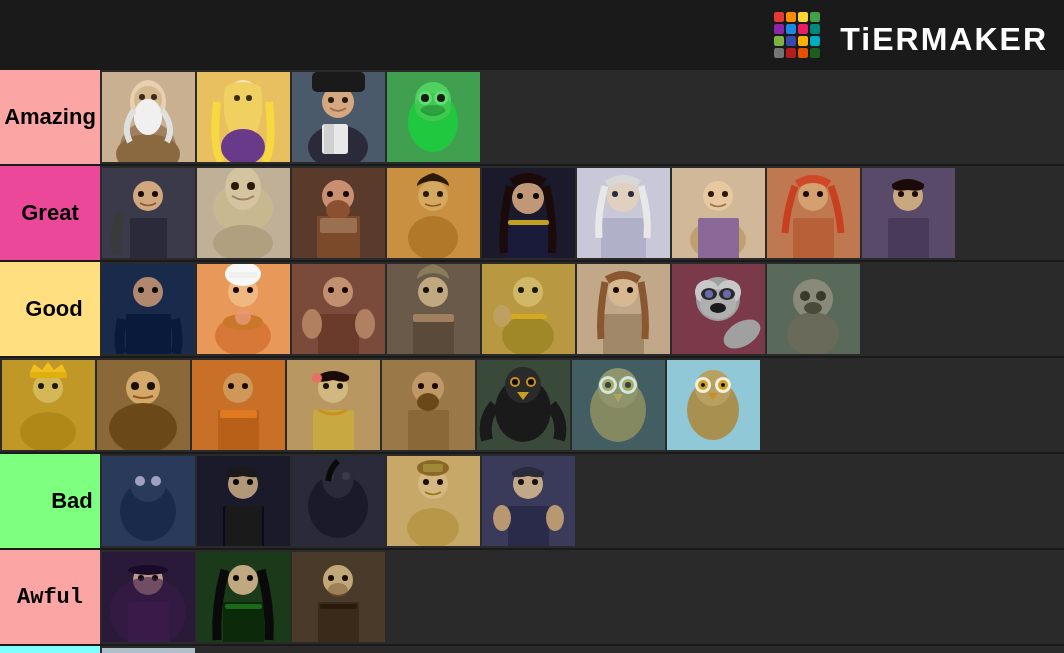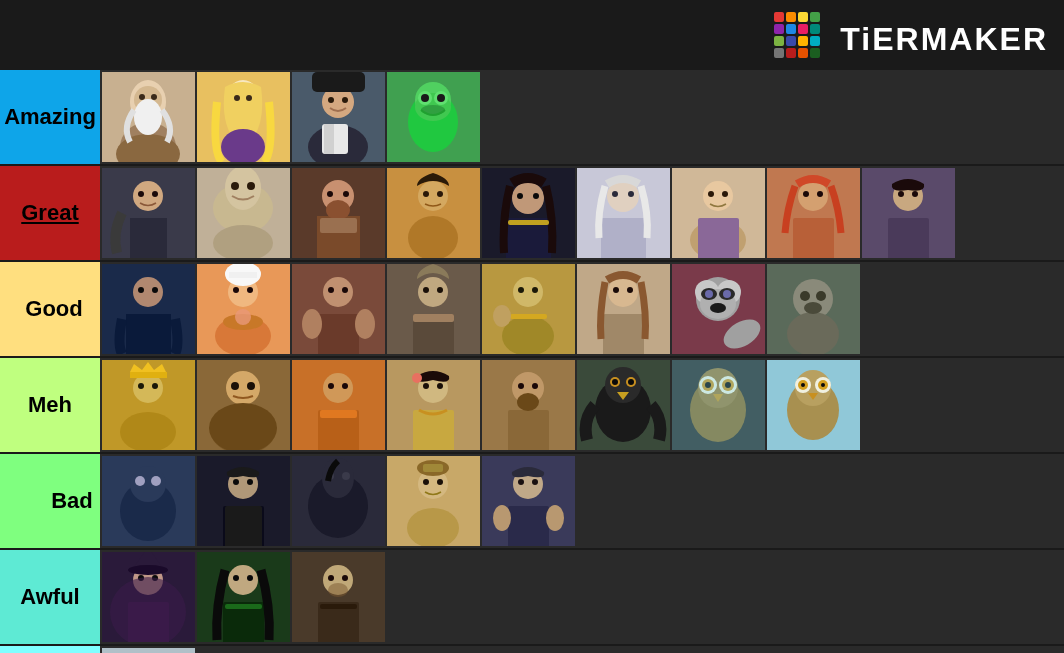--- a/index.html
+++ b/index.html
@@ -44,31 +44,31 @@
     .char {
       width: 93px;
       height: 90px;
       overflow: hidden;
       flex-shrink: 0;
       position: relative;
       background: #555;
     }
 
     
-    .amazing-label { background: #0ea5e9; }
-    
-    .great-label { background: #b91c1c; text-decoration: underline; }
+    .amazing-label { background: #fca5a5; }
+    
+    .great-label { background: #ec4899; }
     
     .good-label { background: #ffdf7f; padding-left: 12px; }
     
     .meh-label { background: #bfff7f; }
     
     .bad-label { background: #7fff7f; padding-left: 48px; }
     
-    .awful-label { background: #5eead4; }
+    .awful-label { background: #fca5a5; font-family: Liberation Mono, monospace; }
     
     .zhantiri-label { background: #7fffff; }
 
     .header-bar {
       background: #1a1a1a;
       display: flex;
       justify-content: flex-end;
       align-items: center;
       padding: 8px 16px;
       height: 70px;
@@ -488,23 +488,20 @@
           <ellipse cx="46" cy="70" rx="26" ry="22" fill="#6a6a5a"></ellipse>
           <circle cx="38" cy="32" r="5" fill="#3a3a2a"></circle>
           <circle cx="54" cy="32" r="5" fill="#3a3a2a"></circle>
           <ellipse cx="46" cy="44" rx="9" ry="6" fill="#4a4a3a"></ellipse>
         </svg>
       </div>
     </div>
   </div>
 
   <div class="tier-row">
-    <div class="tier-label meh-label">
-      <span>Meh</span>
-    </div>
     <div class="tier-content">
       <div class="char meh-1">
         <svg width="93" height="90" viewBox="0 0 93 90">
           <rect width="93" height="90" fill="#c09828"></rect>
           <circle cx="46" cy="28" r="15" fill="#d4b858"></circle>
           <ellipse cx="46" cy="72" rx="28" ry="20" fill="#b08818"></ellipse>
           <circle cx="39" cy="26" r="3" fill="#1a1808"></circle>
           <circle cx="53" cy="26" r="3" fill="#1a1808"></circle>
 
           <path d="M28 12 L32 4 L40 10 L46 2 L52 10 L60 4 L64 12 Z" fill="#f0c020"></path>

